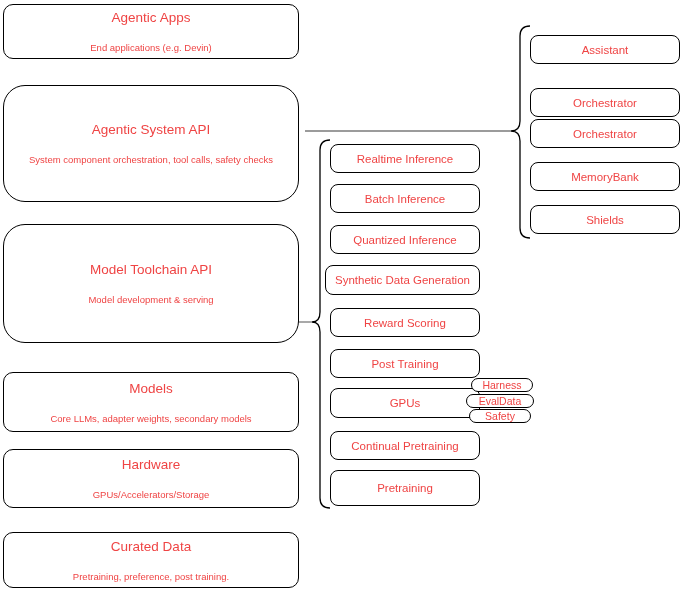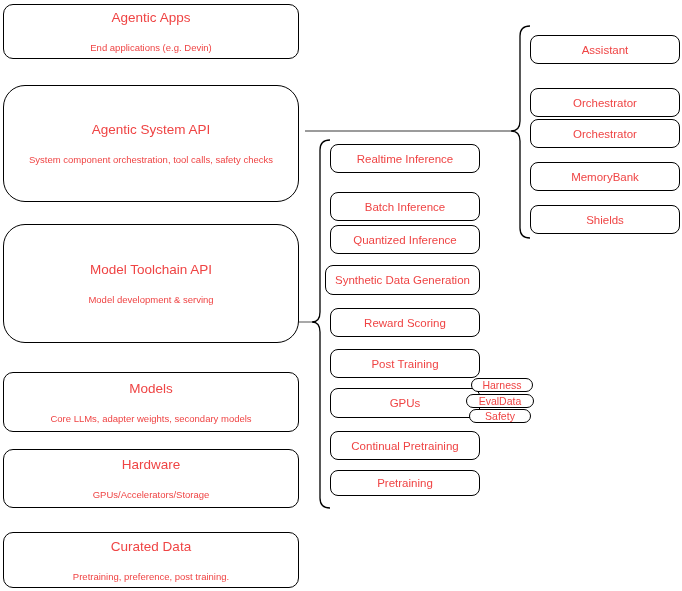--- a/index.html
+++ b/index.html
@@ -69,28 +69,28 @@
     <div class="ltitle">Hardware</div>
     <div class="lsub">GPUs/Accelerators/Storage</div>
   </div>
 
   <div class="lbox" style="top:532px;height:56px;border-radius:10px">
     <div class="ltitle">Curated Data</div>
     <div class="lsub">Pretraining, preference, post training.</div>
   </div>
 
   <div class="mbox" style="top:144px">Realtime Inference</div>
-  <div class="mbox" style="top:192px">Batch Inference</div>
+  <div class="mbox" style="top:184px">Batch Inference</div>
   <div class="mbox" style="top:225px">Quantized Inference</div>
   <div class="mbox" style="top:265px;left:325px;width:155px;height:30px">Synthetic Data Generation</div>
   <div class="mbox" style="top:308px">Reward Scoring</div>
   <div class="mbox" style="top:349px">Post Training</div>
   <div class="mbox" style="top:388px;height:30px">GPUs</div>
   <div class="mbox" style="top:431px">Continual Pretraining</div>
-  <div class="mbox" style="top:470px;height:26px">Pretraining</div>
+  <div class="mbox" style="top:470px;height:36px">Pretraining</div>
 
   <div class="tag" style="left:471px;top:378px;width:62px;height:14px">Harness</div>
   <div class="tag" style="left:466px;top:394px;width:68px;height:14px">EvalData</div>
   <div class="tag" style="left:469px;top:409px;width:62px;height:14px">Safety</div>
 
   <div class="rbox" style="top:35px">Assistant</div>
   <div class="rbox" style="top:88px">Orchestrator</div>
   <div class="rbox" style="top:119px">Orchestrator</div>
   <div class="rbox" style="top:162px">MemoryBank</div>
   <div class="rbox" style="top:205px">Shields</div>

